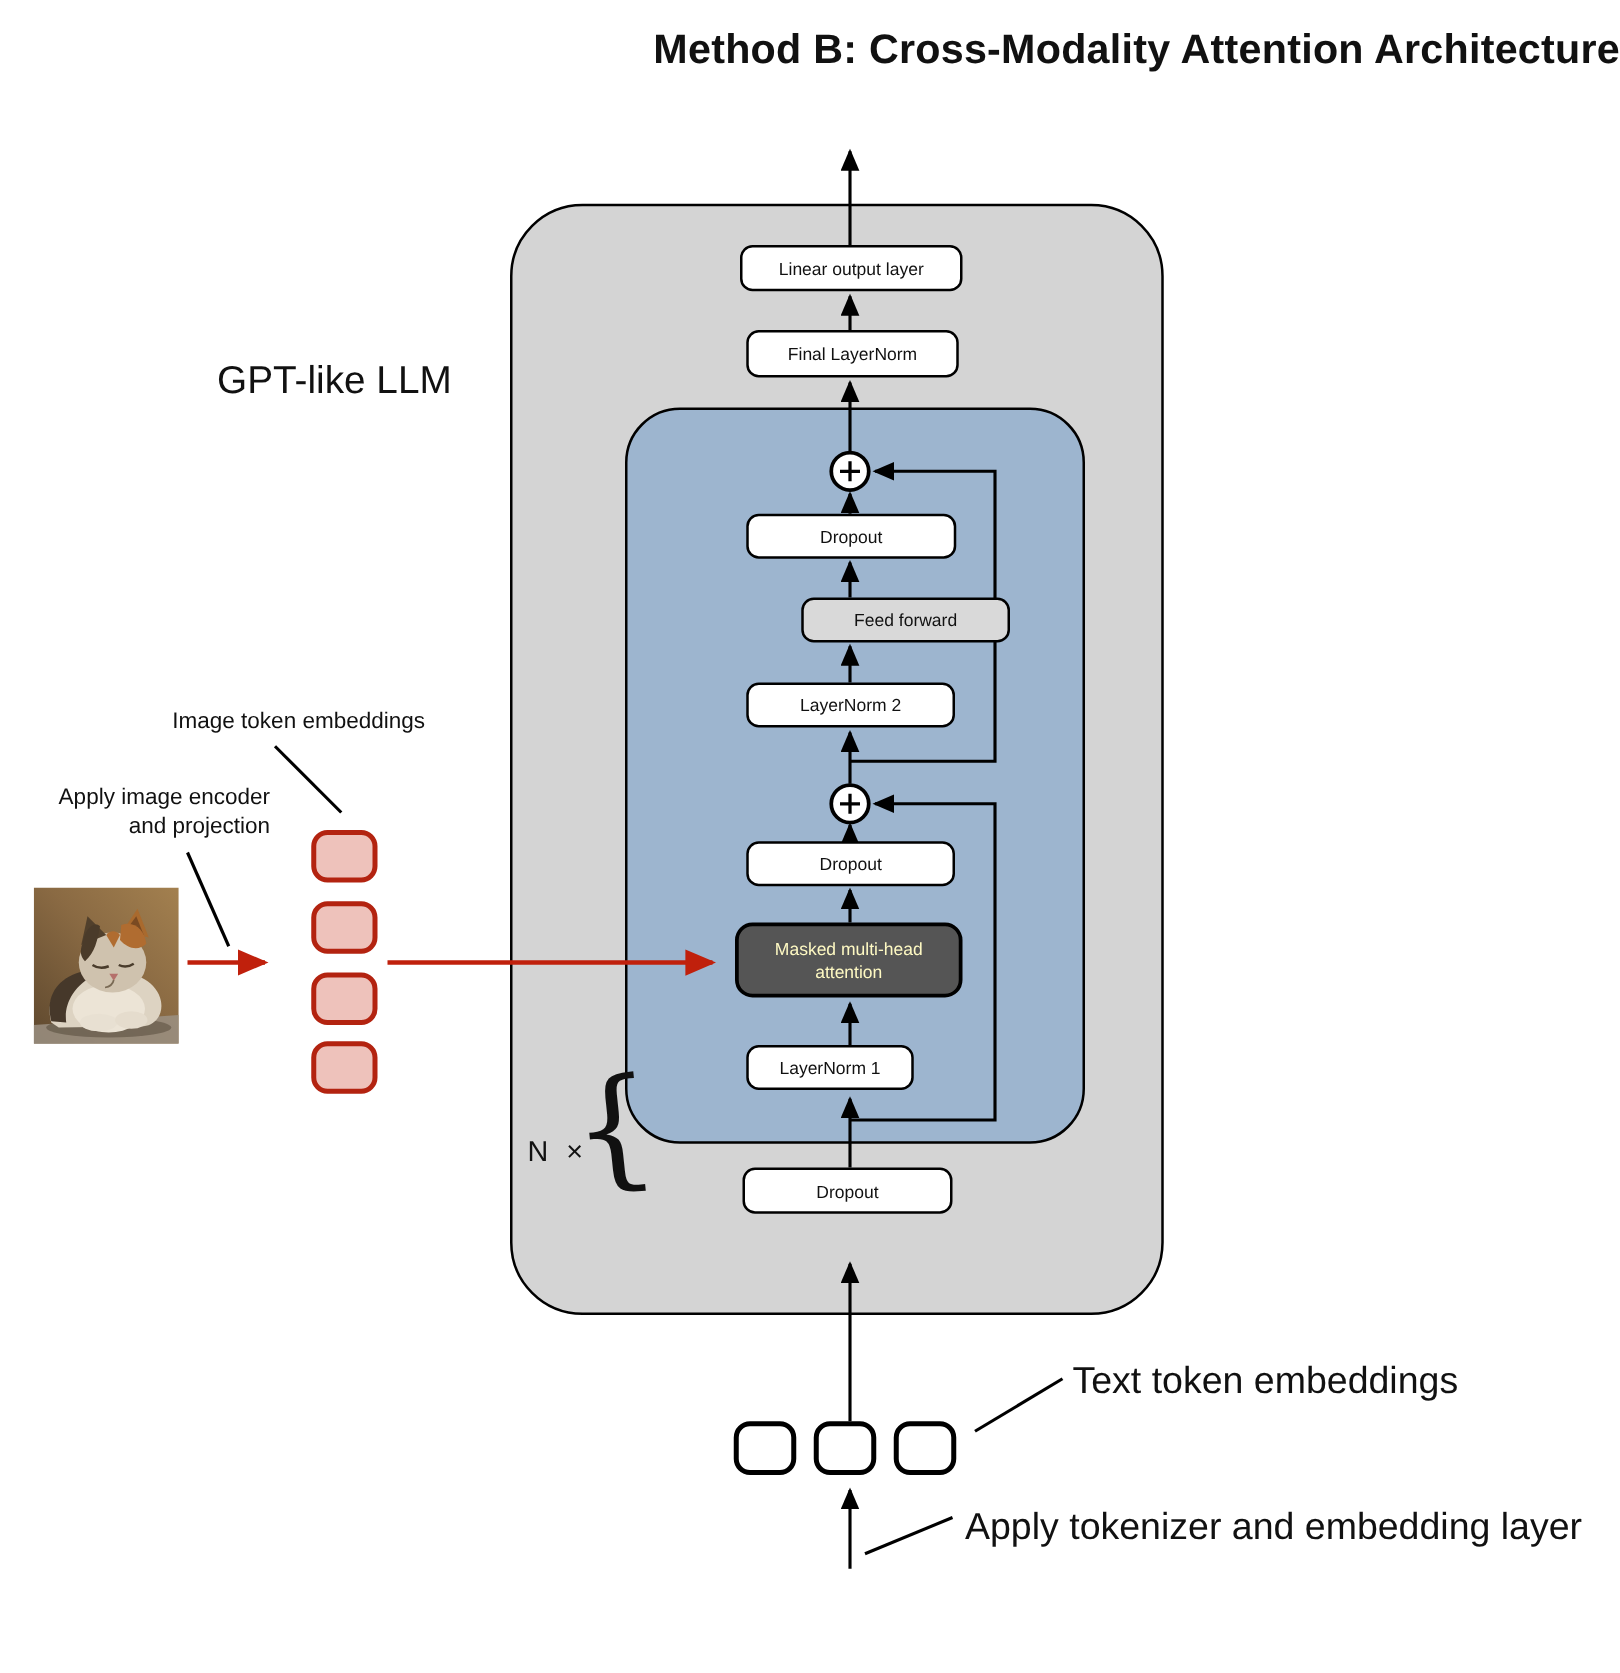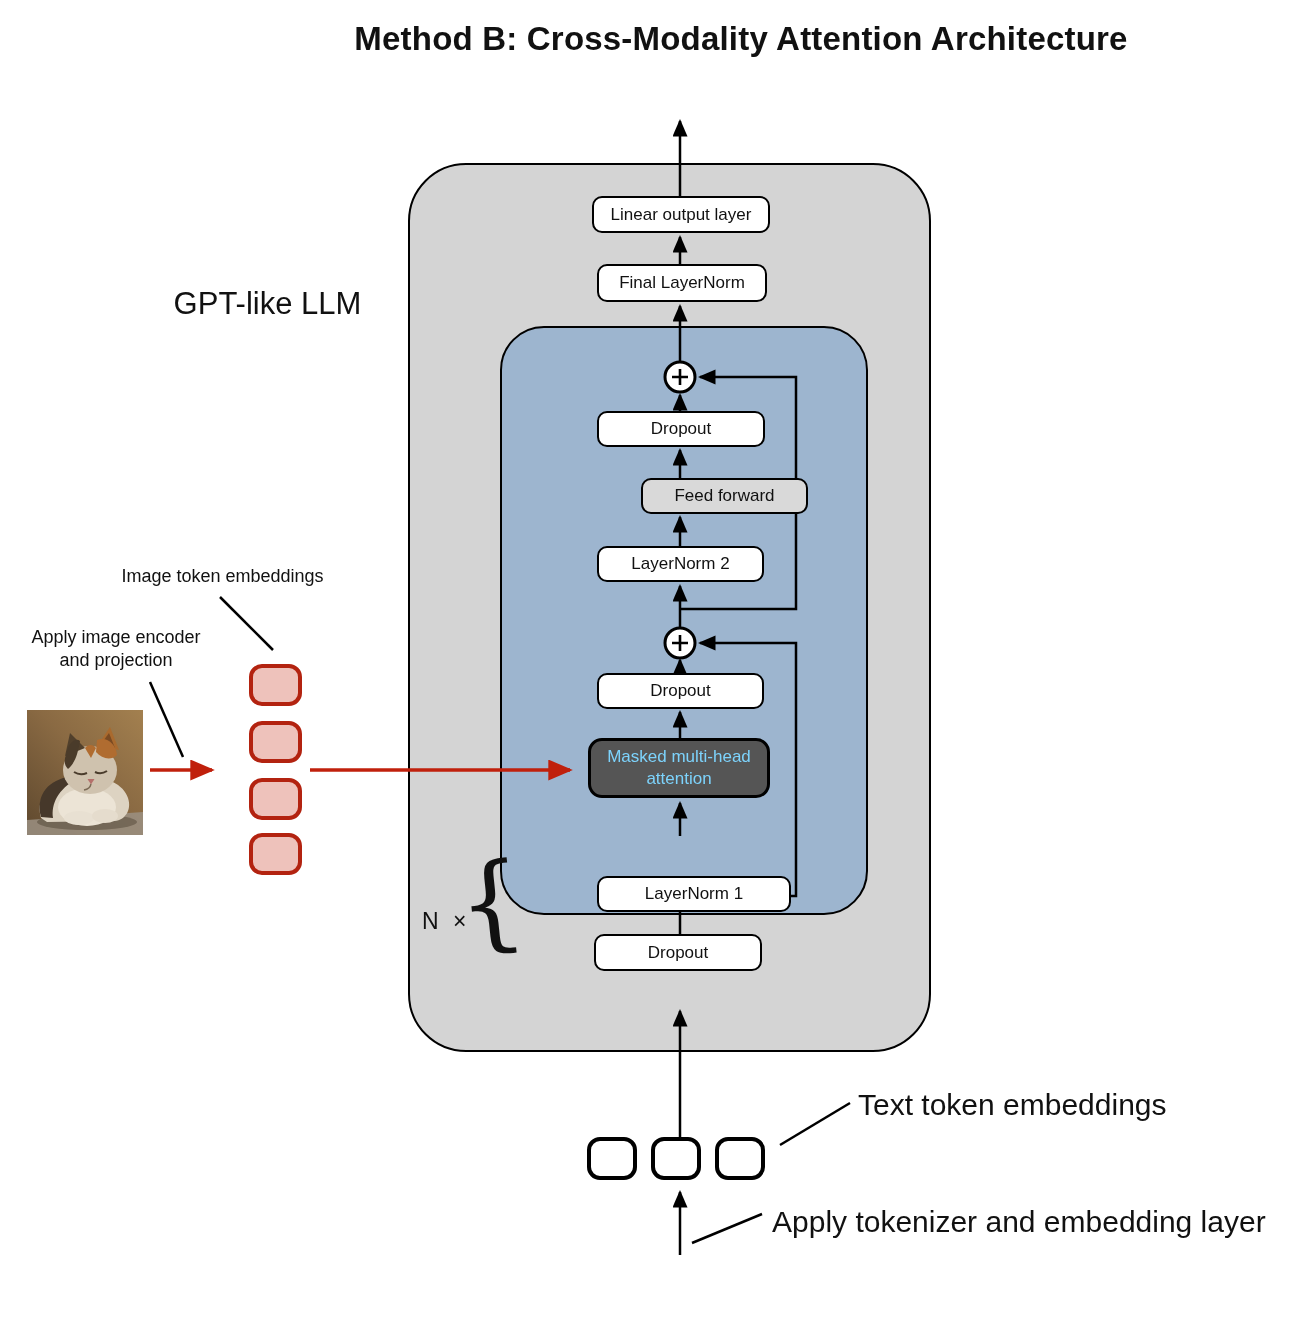--- a/index.html
+++ b/index.html
@@ -25,27 +25,27 @@
   .inner-box{
     border:2.5px solid #000;
     background:var(--blue_fill,#9db5cf);
     border-radius:44px;
   }
   .node{
     border:2.5px solid #000;
     border-radius:10px;
     background:#fff;
     display:flex;align-items:center;justify-content:center;
-    font-size:17px;
+    font-size:14px;
     text-align:center;
   }
   .node.gray{background:var(--feedforward_fill,#d9d9d9);margin-left:44px;}
   .node.dark{
     background:var(--attention_fill,#555555);
-    color:#7dd3fc;border-radius:14px;border-width:3px;
+    color:#fef9c3;border-radius:14px;border-width:3px;
     white-space:pre-line;line-height:1.3;
   }
   .patch-sq{
     width:53px;height:42px;border-radius:13px;
     border:4.5px solid var(--patch_border,#b32310);
     background:var(--patch_fill,#eec2bb);
   }
   .token-sq{
     width:50px;height:43px;border-radius:13px;
     border:4px solid #000;background:#fff;
@@ -53,21 +53,21 @@
   .small-label{font-size:18px;text-align:center;white-space:pre-line;line-height:1.25;}
   .mid-label{font-size:30px;}
   .prompt{font-family:"Liberation Mono","DejaVu Sans Mono",monospace;font-size:21px;text-align:center;}
   .nx{font-size:23px;letter-spacing:4px;}
   .brace{
     font-family:"DejaVu Serif",serif;
     font-size:104px;line-height:1;font-weight:normal;
     transform:rotate(-6deg);
   }
   svg.layer{position:absolute;left:0;top:0;z-index:3;pointer-events:none;}
-  .z1{z-index:1;} .z2{z-index:2;} .z4{position:absolute;z-index:4;box-sizing:border-box;}
+  .z1{z-index:1;} .z2{z-index:2;text-align:right;} .z4{position:absolute;z-index:4;box-sizing:border-box;}
 </style>
 </head>
 <body>
 
 <div class="canvas">
 
   <div class="abs title z2" style="left:186px;top:20px;width:1110px;">Method B: Cross-Modality Attention Architecture</div>
 
   <div class="abs container-box z1" style="left:408px;top:163px;width:523px;height:889px;"></div>
 
@@ -127,21 +127,21 @@
   <div class="abs big-label z2" style="left:140px;top:286px;width:255px;text-align:center;">GPT-like LLM</div>
 
   <div class="z4 node" style="left:592px;top:196px;width:178px;height:37px;">Linear output layer</div>
   <div class="z4 node" style="left:597px;top:264px;width:170px;height:38px;">Final LayerNorm</div>
   <div class="z4 node" style="left:597px;top:411px;width:168px;height:36px;">Dropout</div>
   <div class="z4 node gray" style="left:597px;top:478px;width:167px;height:36px;">Feed forward</div>
   <div class="z4 node" style="left:597px;top:546px;width:167px;height:36px;">LayerNorm 2</div>
   <div class="z4 node" style="left:597px;top:673px;width:167px;height:36px;">Dropout</div>
   <div class="z4 node dark" style="left:588px;top:738px;width:182px;height:60px;">Masked multi-head
 attention</div>
-  <div class="z4 node" style="left:597px;top:836px;width:194px;height:36px;margin-top:40px;">LayerNorm 1</div>
+  <div class="z4 node" style="left:597px;top:836px;width:134px;height:36px;">LayerNorm 1</div>
   <div class="z4 node" style="left:594px;top:934px;width:168px;height:37px;">Dropout</div>
 
   <div class="z4 nx" style="left:422px;top:908px;">N ×</div>
   <div class="z4 brace" style="left:458px;top:850px;">{</div>
 
   <div class="abs small-label z2" style="left:105px;top:565px;width:235px;">Image token embeddings</div>
   <div class="abs small-label z2" style="left:16px;top:626px;width:200px;">Apply image encoder
 and projection</div>
 
   <div class="abs z2" style="left:27px;top:710px;width:116px;height:125px;">

